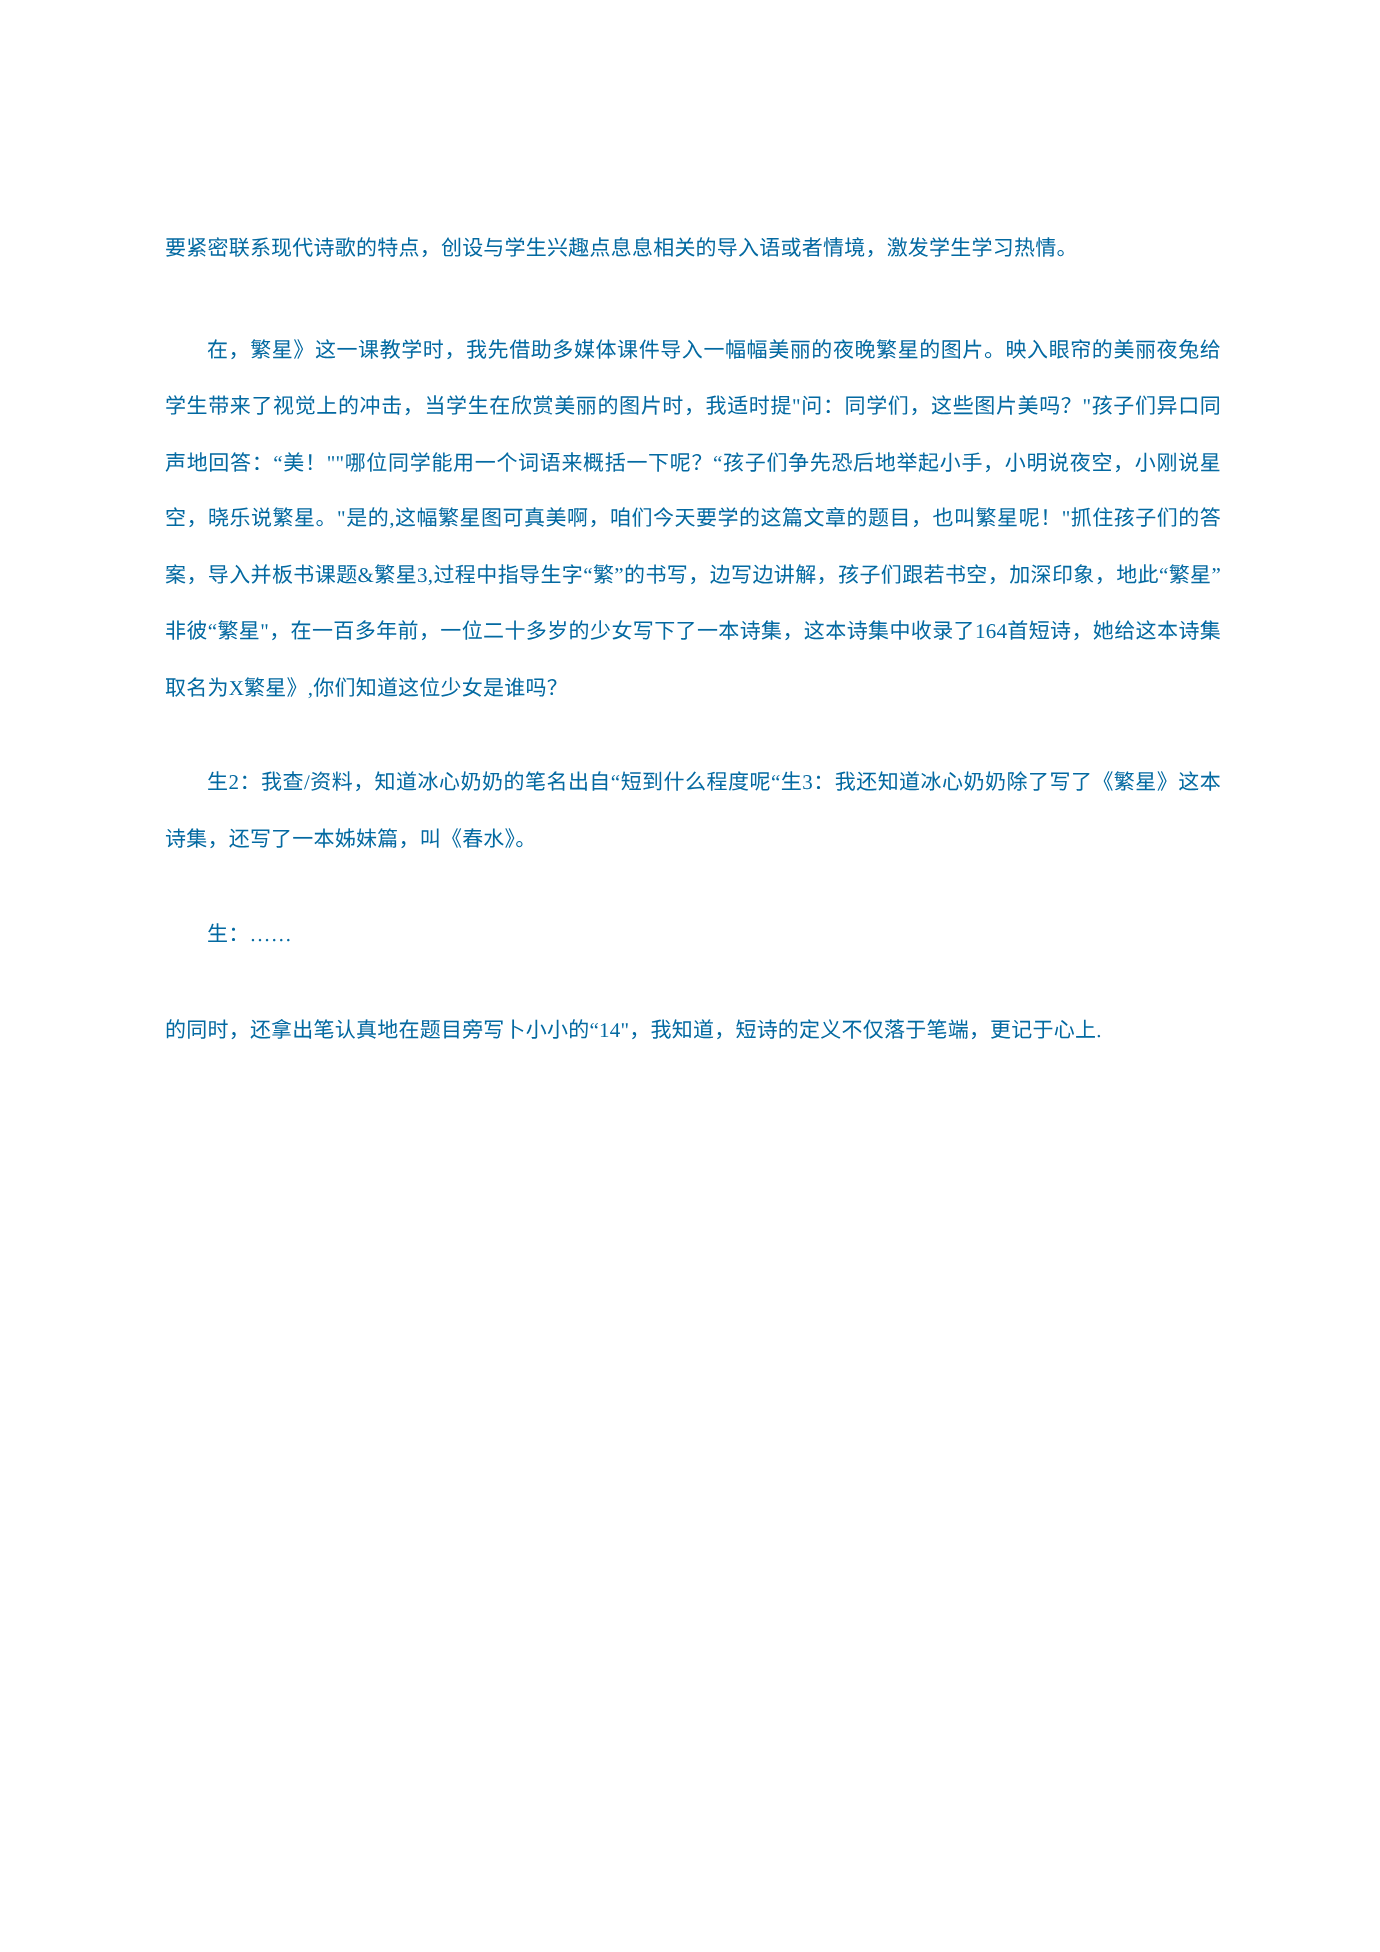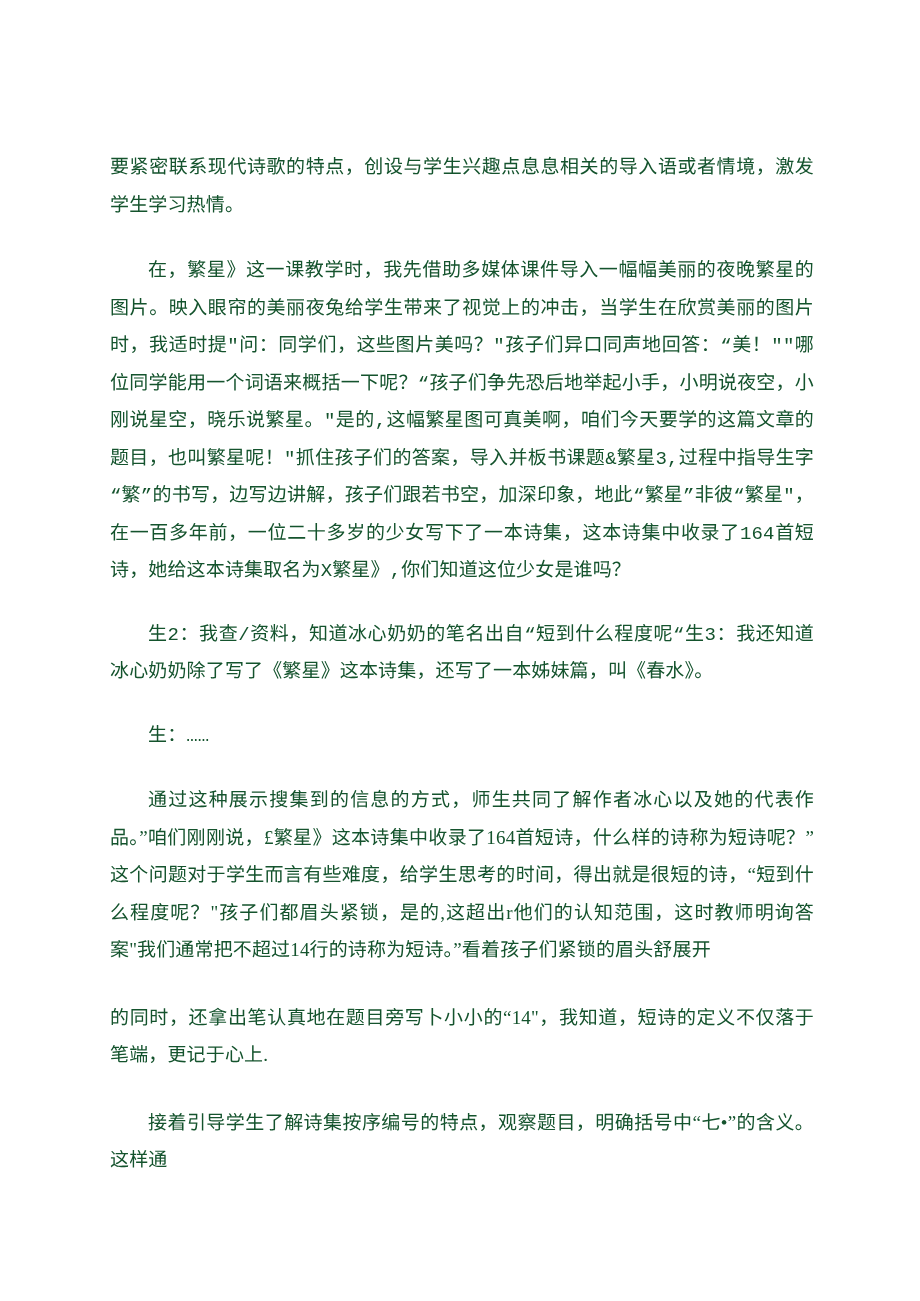--- a/index.html
+++ b/index.html
@@ -22,53 +22,51 @@
     box-sizing: border-box;
   }
   #doc-body {
     position: absolute;
     left: 110px;
     top: 148px;
     width: 704px;
   }
   .para {
     margin: 0 0 24px 0;
-    font-size: 19px;
+    font-size: 14px;
     line-height: 37.5px;
     text-align: justify;
     text-justify: inter-character;
     letter-spacing: 0.15px;
-    color: #14532d;
+    color: #0369a1;
     word-break: break-all;
   }
   .para.indent {
     text-indent: 2em;
   }
   .para.flush {
     text-indent: 0;
   }
-  .para.gap-md { margin-bottom: 26px; font-family: Liberation Mono, monospace; }
+  .para.gap-md { margin-bottom: 26px; }
   .para.gap-lg { margin-bottom: 30px; }
   .para.tight  { margin-bottom: 18px; }
 </style>
 </head>
 <body>
 
 <div id="page">
   <div id="doc-body">
 
     <p class="para flush gap-lg">要紧密联系现代诗歌的特点，创设与学生兴趣点息息相关的导入语或者情境，激发学生学习热情。</p>
 
     <p class="para indent gap-md">在，繁星》这一课教学时，我先借助多媒体课件导入一幅幅美丽的夜晚繁星的图片。映入眼帘的美丽夜兔给学生带来了视觉上的冲击，当学生在欣赏美丽的图片时，我适时提"问：同学们，这些图片美吗？"孩子们异口同声地回答：“美！""哪位同学能用一个词语来概括一下呢？“孩子们争先恐后地举起小手，小明说夜空，小刚说星空，晓乐说繁星。"是的,这幅繁星图可真美啊，咱们今天要学的这篇文章的题目，也叫繁星呢！"抓住孩子们的答案，导入并板书课题&amp;繁星3,过程中指导生字“繁”的书写，边写边讲解，孩子们跟若书空，加深印象，地此“繁星”非彼“繁星"，在一百多年前，一位二十多岁的少女写下了一本诗集，这本诗集中收录了164首短诗，她给这本诗集取名为X繁星》,你们知道这位少女是谁吗？</p>
 
 
     <p class="para indent gap-md">生2：我查/资料，知道冰心奶奶的笔名出自“短到什么程度呢“生3：我还知道冰心奶奶除了写了《繁星》这本诗集，还写了一本姊妹篇，叫《春水》。</p>
 
     <p class="para indent gap-md">生：……</p>
 
-    <p class="para indent gap-lg">通过这种展示搜集到的信息的方式，师生共同了解作者冰心以及她的代表作品。”咱们刚刚说，£繁星》这本诗集中收录了164首短诗，什么样的诗称为短诗呢？”这个问题对于学生而言有些难度，给学生思考的时间，得出就是很短的诗，“短到什么程度呢？"孩子们都眉头紧锁，是的,这超出r他们的认知范围，这时教师明询答案"我们通常把不超过14行的诗称为短诗。”看着孩子们紧锁的眉头舒展开</p>
 
     <p class="para flush gap-lg">的同时，还拿出笔认真地在题目旁写卜小小的“14"，我知道，短诗的定义不仅落于笔端，更记于心上.</p>
 
-    <p class="para indent tight">接着引导学生了解诗集按序编号的特点，观察题目，明确括号中“七•”的含义。这样通</p>
 
   </div>
 </div>
 
 </body></html>

